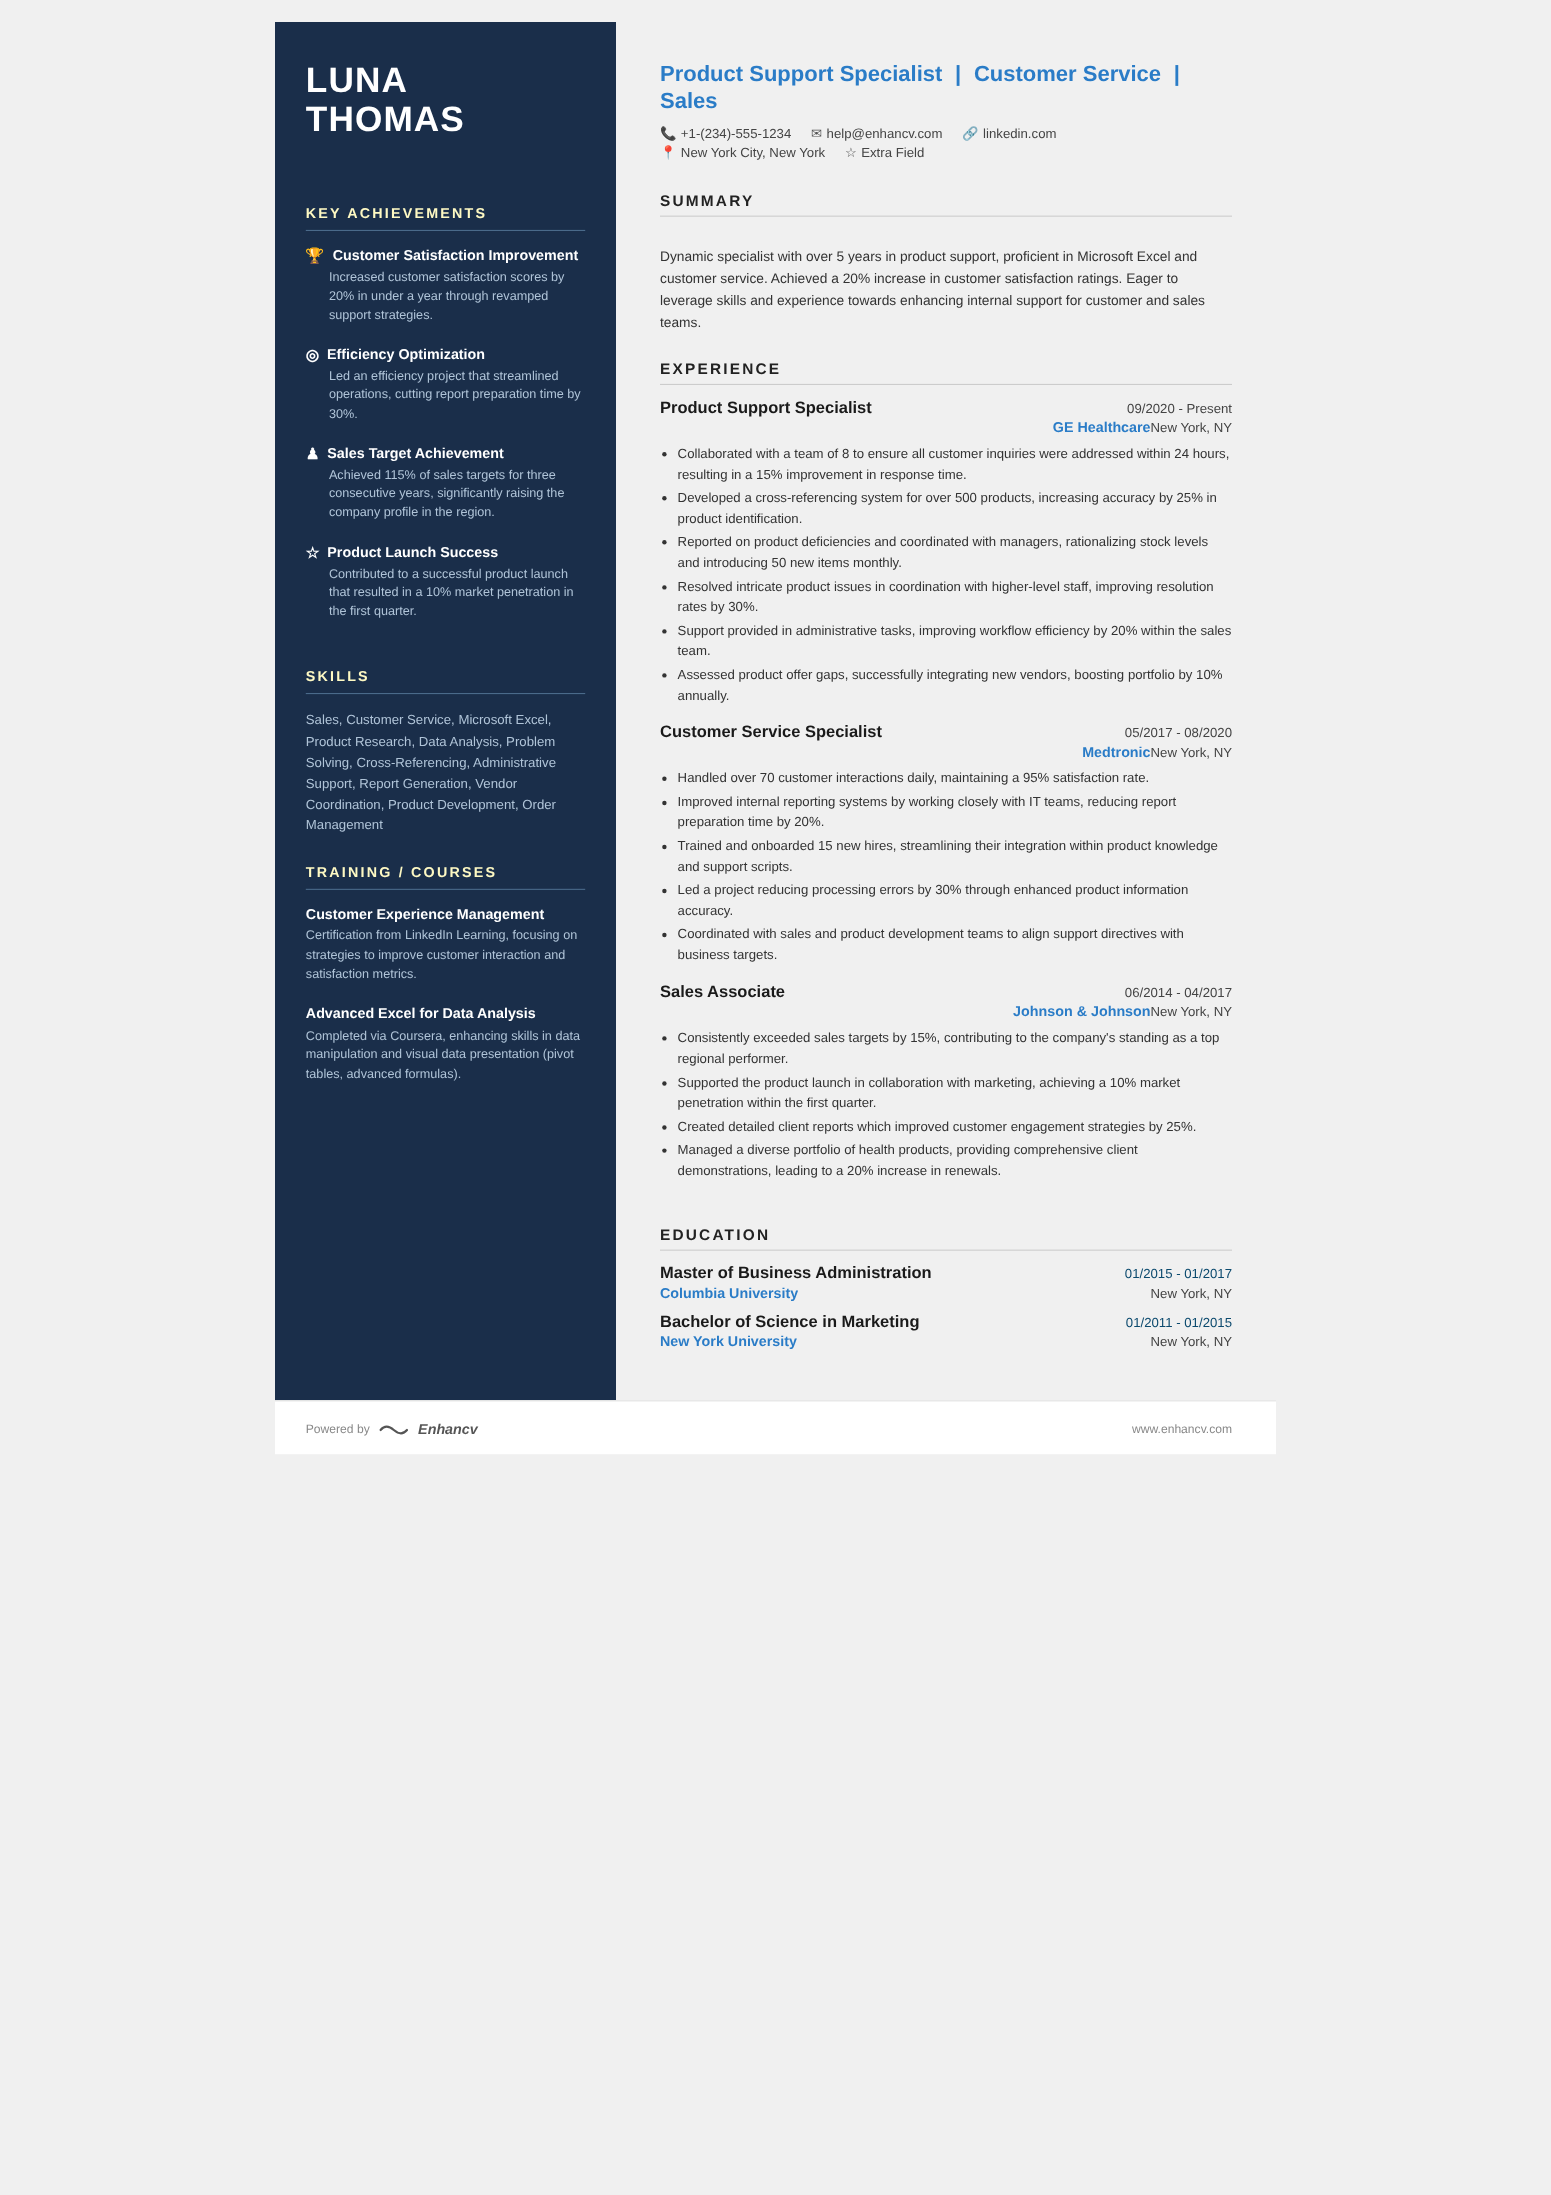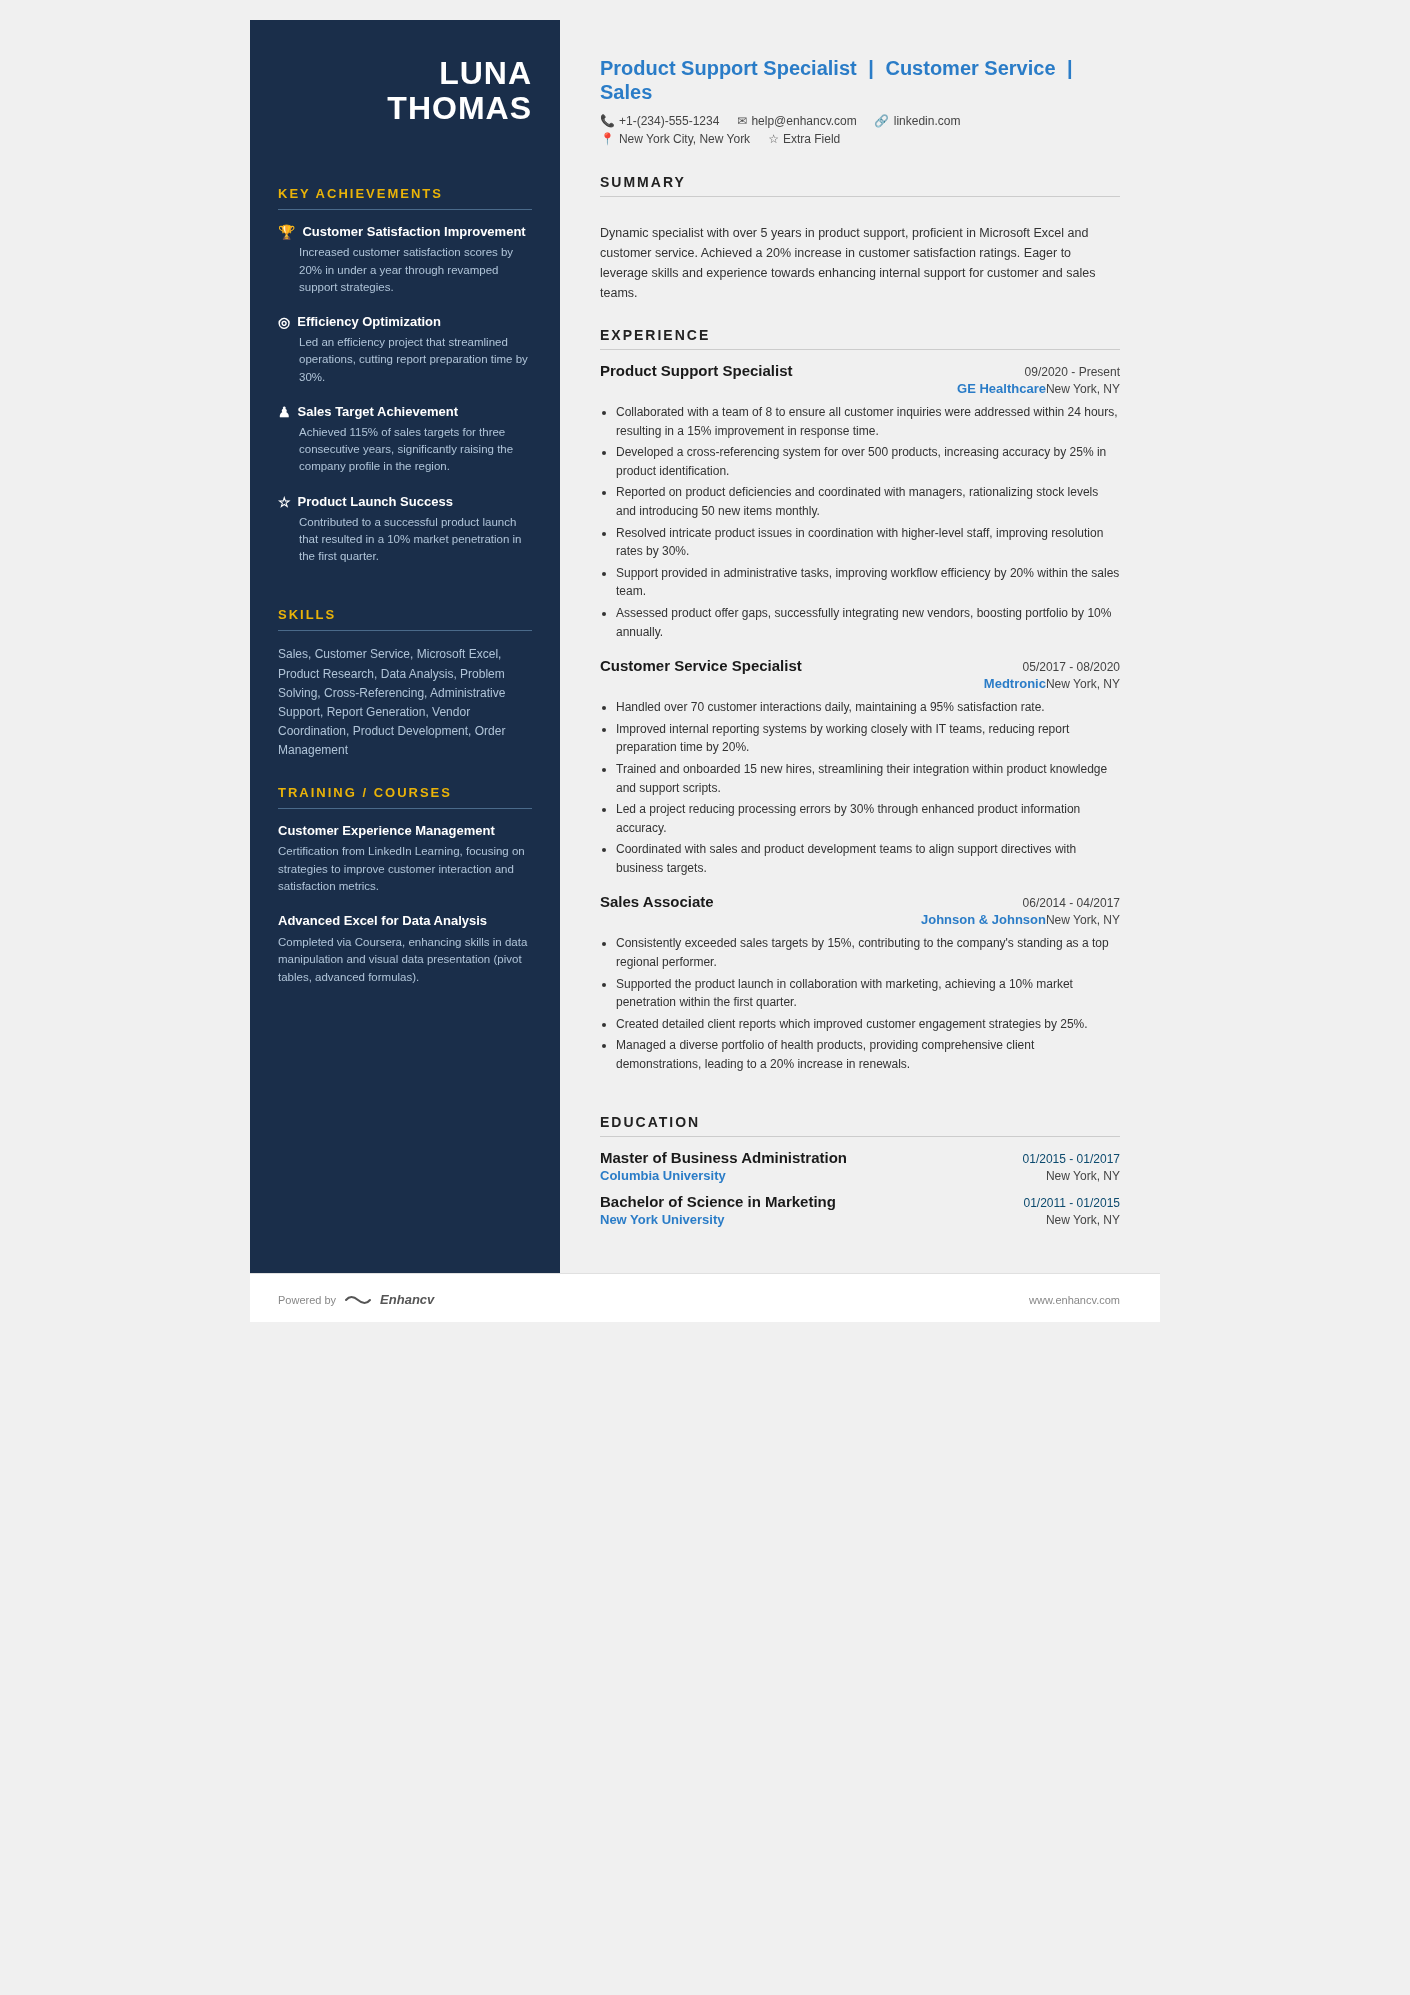--- a/index.html
+++ b/index.html
@@ -24,28 +24,27 @@
       gap: 0;
     }
     .sidebar-name {
       font-size: 32px;
       font-weight: 900;
       line-height: 1.1;
       color: #fff;
       margin-bottom: 36px;
       letter-spacing: 1px;
       text-transform: uppercase;
-      text-align: right;
     }
     .sidebar-section-title {
       font-size: 13px;
       font-weight: 700;
       letter-spacing: 2px;
       text-transform: uppercase;
-      color: #eab308;
+      color: #fef9c3;
       margin-bottom: 8px;
       margin-top: 24px;
     }
     .sidebar-divider {
       border: none;
       border-top: 1.5px solid #4a6a8a;
       margin-bottom: 14px;
     }
     .achievement-item {
       margin-bottom: 18px;

